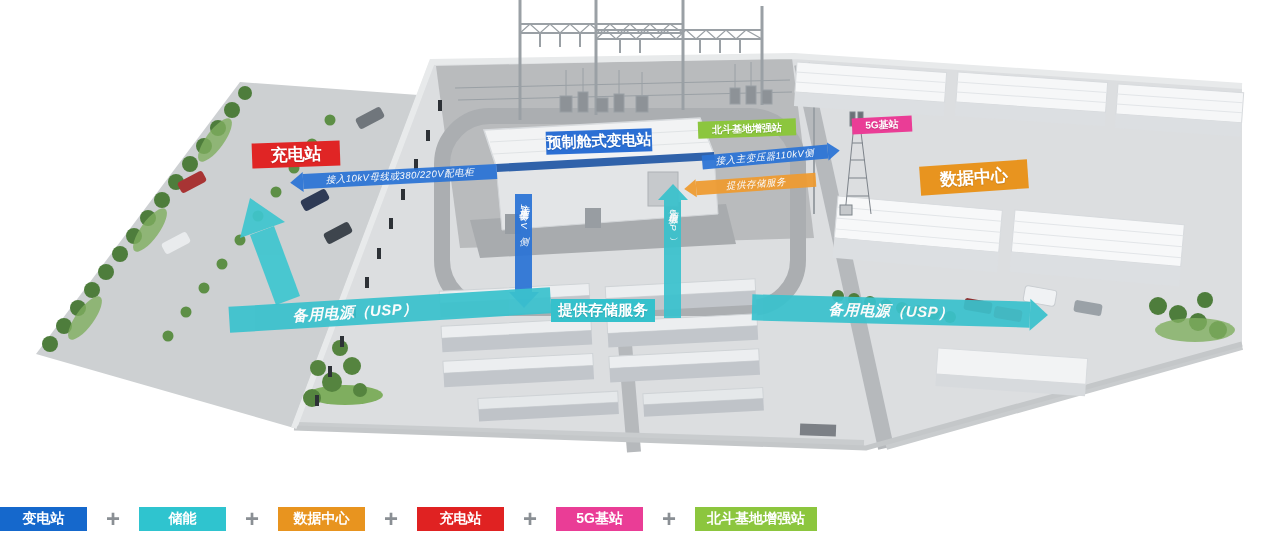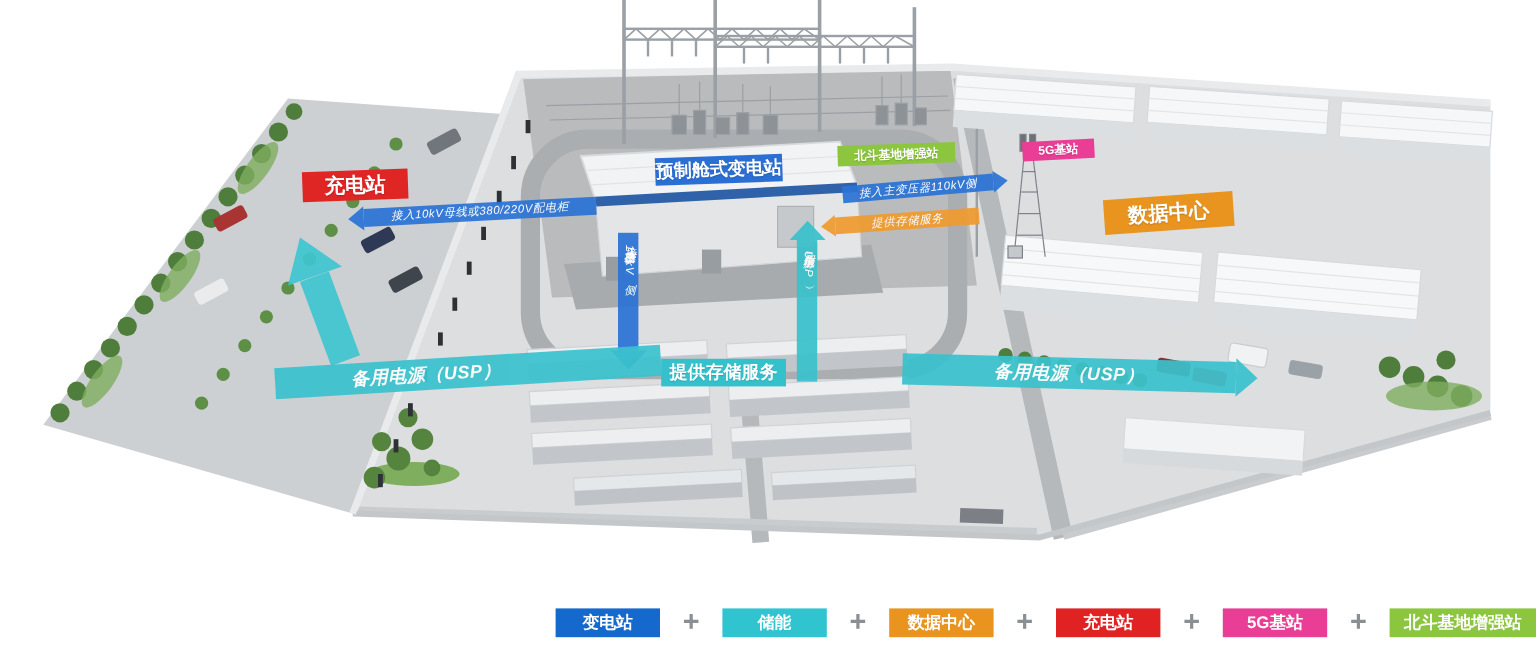--- a/index.html
+++ b/index.html
@@ -26,21 +26,21 @@
   
   .varrow{position:absolute;background:var(--c);display:flex;justify-content:center;opacity:.93}
   .varrow .vtxt{writing-mode:vertical-rl;text-orientation:mixed;color:#fff;font-size:9.5px;
           letter-spacing:1px;padding-top:4px;font-style:italic;white-space:nowrap}
   .varrow.head-up::before{content:"";position:absolute;bottom:100%;left:50%;transform:translateX(-50%);
           border-left:15px solid transparent;border-right:15px solid transparent;border-bottom:16px solid var(--c)}
   .varrow.head-down::after{content:"";position:absolute;top:100%;left:50%;transform:translateX(-50%);
           border-left:15px solid transparent;border-right:15px solid transparent;border-top:16px solid var(--c)}
 
   
-  .legend{position:absolute;left:0;right:0;top:507px;display:flex;justify-content:flex-end;
+  .legend{position:absolute;left:0;right:0;top:507px;display:flex;justify-content:flex-start;
           align-items:center;gap:19px}
   .legend-box{min-width:87px;padding:3px 12px;text-align:center;color:#fff;font-size:14px;
           font-weight:bold;background:var(--c);white-space:nowrap}
   .legend-plus{color:#8a8f94;font-size:24px;font-weight:bold;line-height:20px}
 </style>
 </head>
 <body>
 
 <div class="page">
 

